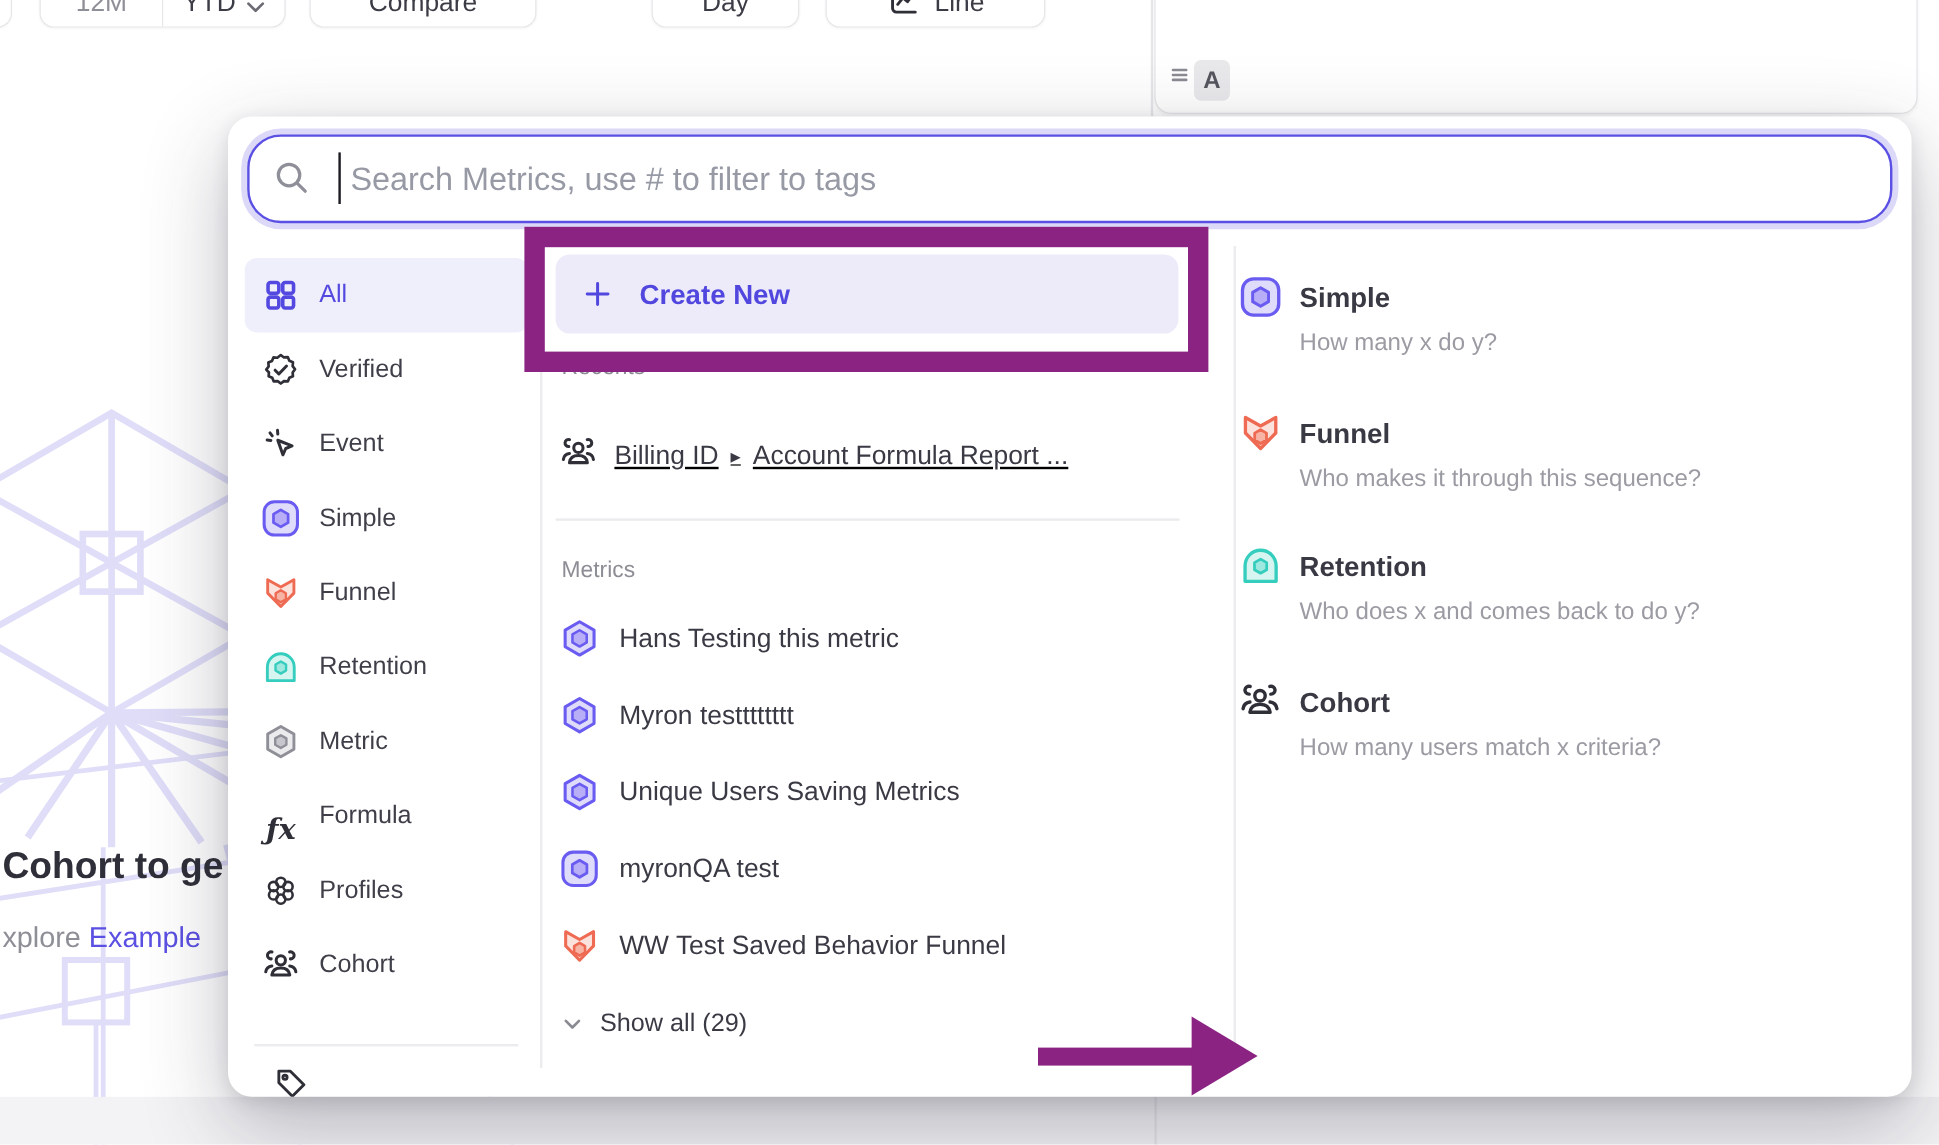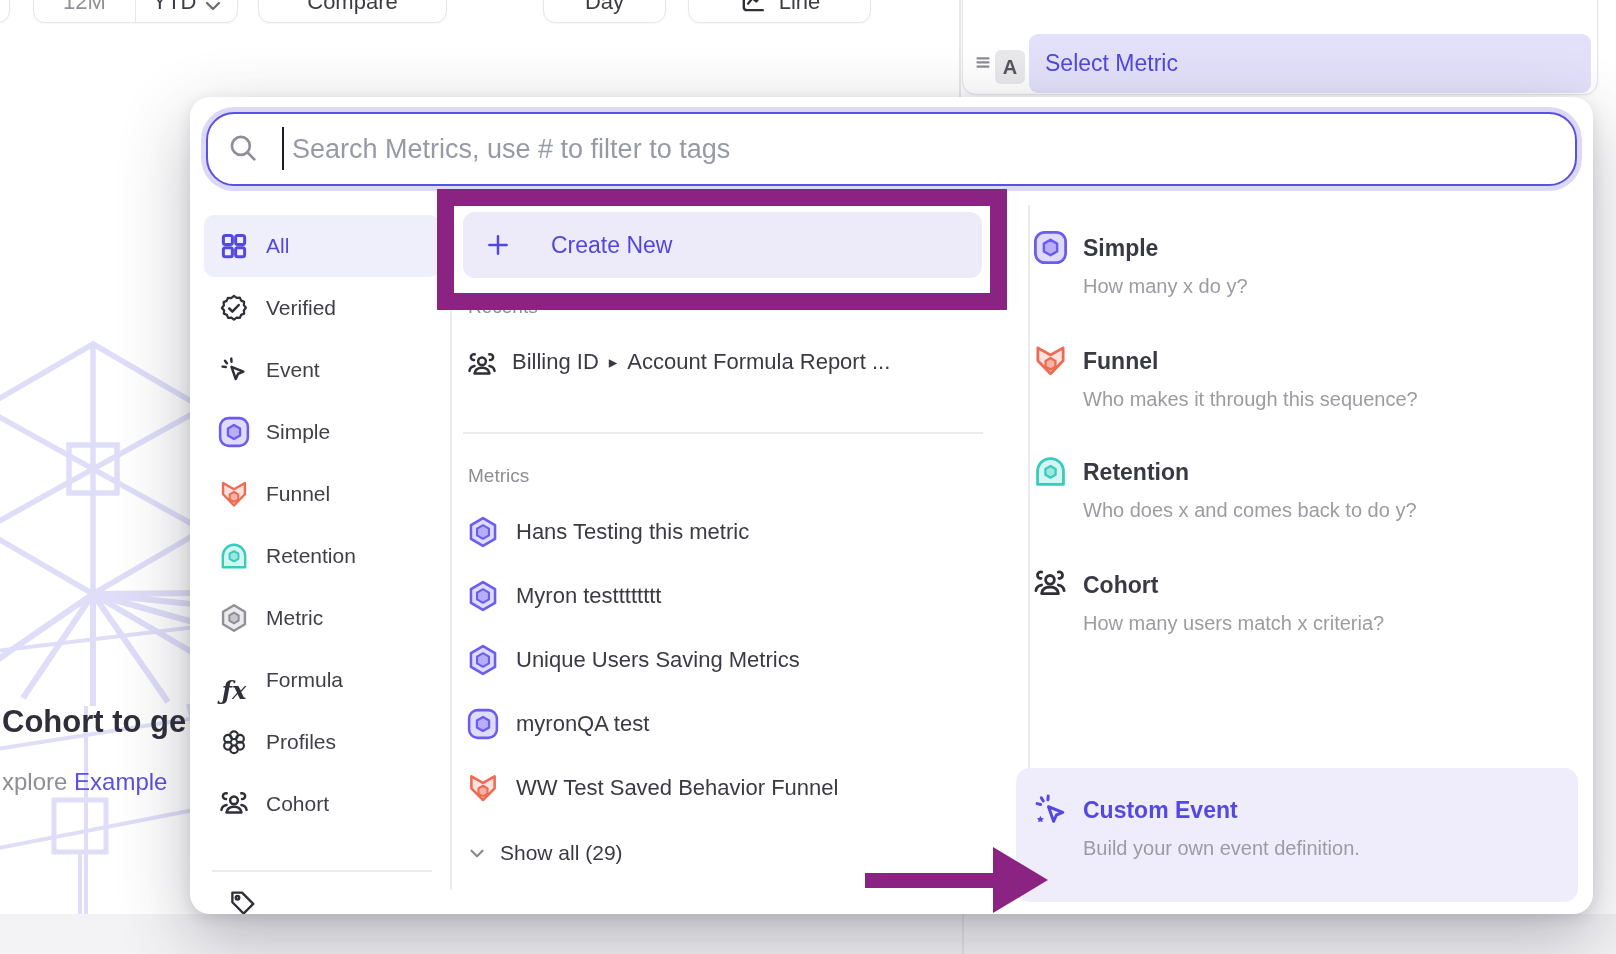--- a/index.html
+++ b/index.html
@@ -65,23 +65,23 @@
   .fx{font-style:italic;font-weight:700;font-size:24px;color:#2f2f38;font-family:"DejaVu Serif","Liberation Serif",serif;margin-top:21px;}
   .side-div{position:absolute;left:22px;top:773px;width:220px;height:1.5px;background:#ececef;}
 
   .vdiv1{position:absolute;left:260px;top:108px;width:1.5px;height:685px;background:#ececef;}
   .vdiv2{position:absolute;left:838px;top:108px;width:1.5px;height:685px;background:#ececef;}
 
   
   .create{position:absolute;left:273px;top:115px;width:519px;height:66px;background:#edebfa;border-radius:12px;
           display:flex;align-items:center;color:#5147de;}
   .create .plus{margin-left:22px;display:flex;}
-  .create .ctxt{margin-left:40px;font-size:23px;font-weight:400;}
+  .create .ctxt{margin-left:22px;font-size:23px;font-weight:700;}
   .sechead{position:absolute;left:278px;font-size:19px;color:#8d8d95;}
-  .recent{position:absolute;left:276px;top:252px;height:44px;display:flex;align-items:flex-start;}
+  .recent{position:absolute;left:276px;top:252px;height:44px;display:flex;align-items:flex-end;text-decoration:underline;}
   .recent .rtxt{font-size:22px;font-weight:500;color:#3a3a45;margin-left:14px;display:flex;align-items:center;}
   .recent .rarr{font-size:17px;color:#3a3a45;margin:0 10px;}
   .hdiv{position:absolute;left:273px;top:335px;width:520px;height:1.5px;background:#ececef;}
   .mrow{position:absolute;left:276px;height:44px;display:flex;align-items:center;}
   .mrow .mtxt{font-size:22px;font-weight:500;color:#3a3a45;margin-left:16px;}
   .showall{position:absolute;left:276px;top:736px;height:40px;display:flex;align-items:center;}
   .showall .satxt{font-size:21px;color:#3a3a45;margin-left:12px;}
 
   
   .trow{position:absolute;left:826px;width:562px;box-sizing:border-box;}
@@ -158,23 +158,20 @@
   <div class="band"></div>
   <div class="band-div"></div>
 
   <div class="qpanel">
     <span class="qhandle">
       <svg width="22" height="22" viewBox="0 0 24 24" stroke="currentColor" stroke-width="2.4" stroke-linecap="round" fill="none">
           <path d="M6 8h12M6 12.5h12M6 17h12"></path>
         </svg>
     </span>
     <span class="qbadge">A</span>
-    <div class="qpill">
-        <span>Select Metric</span>
-      </div>
   </div>
 
   <div class="modal">
 
     <div class="search">
       <span class="sicon">
         <svg width="34" height="34" viewBox="0 0 24 24" fill="none" stroke="currentColor" stroke-width="1.9">
             <circle cx="10.5" cy="10.5" r="6.3"></circle>
             <path d="M15.2 15.2l4.8 4.8" stroke-linecap="round"></path>
           </svg>
@@ -408,31 +405,20 @@
       <span class="ticon dk">
         <svg width="36" height="36" viewBox="0 0 24 24" fill="none" stroke="currentColor" stroke-width="1.9" stroke-linecap="round" stroke-linejoin="round">
             <circle cx="12" cy="9.2" r="2.9"></circle>
             <path d="M6.4 18.4c.4-2.9 2.6-4.4 5.6-4.4s5.2 1.5 5.6 4.4z"></path>
             <path d="M6 8.3a2.2 2.2 0 1 1 .5-4.3M2.6 16.4c.3-2.2 1.7-3.4 3.8-3.7M18 8.3a2.2 2.2 0 1 0-.5-4.3M21.4 16.4c-.3-2.2-1.7-3.4-3.8-3.7"></path>
           </svg>
       </span>
       <div class="ttitle">Cohort</div>
       <div class="tdesc">How many users match x criteria?</div>
     </div>
-    <div class="trow hl">
-      <span class="ticon pu">
-        <svg width="36" height="36" viewBox="0 0 24 24" fill="none" stroke="currentColor" stroke-width="2" stroke-linecap="round" stroke-linejoin="round">
-            <path d="M11 10.5l9.5 3.8-4.2 1.7-1.9 4.2z"></path>
-            <path d="M6.2 4.5l1.3 2.2M10.8 3.4l-.2 2.5M3.4 8.4l2.4.6"></path>
-            <path d="M5 15.6l.9 1.8 2 .3-1.4 1.4.3 2-1.8-.9-1.8.9.3-2-1.4-1.4 2-.3z" fill="currentColor" stroke="none" transform="scale(0.8) translate(2,5)"></path>
-          </svg>
-      </span>
-      <div class="ttitle">Custom Event</div>
-      <div class="tdesc">Build your own event definition.</div>
-    </div>
   </div>
 
   <div class="ann-box"></div>
   <svg class="ann-arrow" width="185" height="70" viewBox="0 0 185 70">
     <rect x="0" y="28" width="132" height="15" fill="#8b2383"></rect>
     <polygon points="128,2 183,35 128,68" fill="#8b2383"></polygon>
   </svg>
 
 </div>
 

